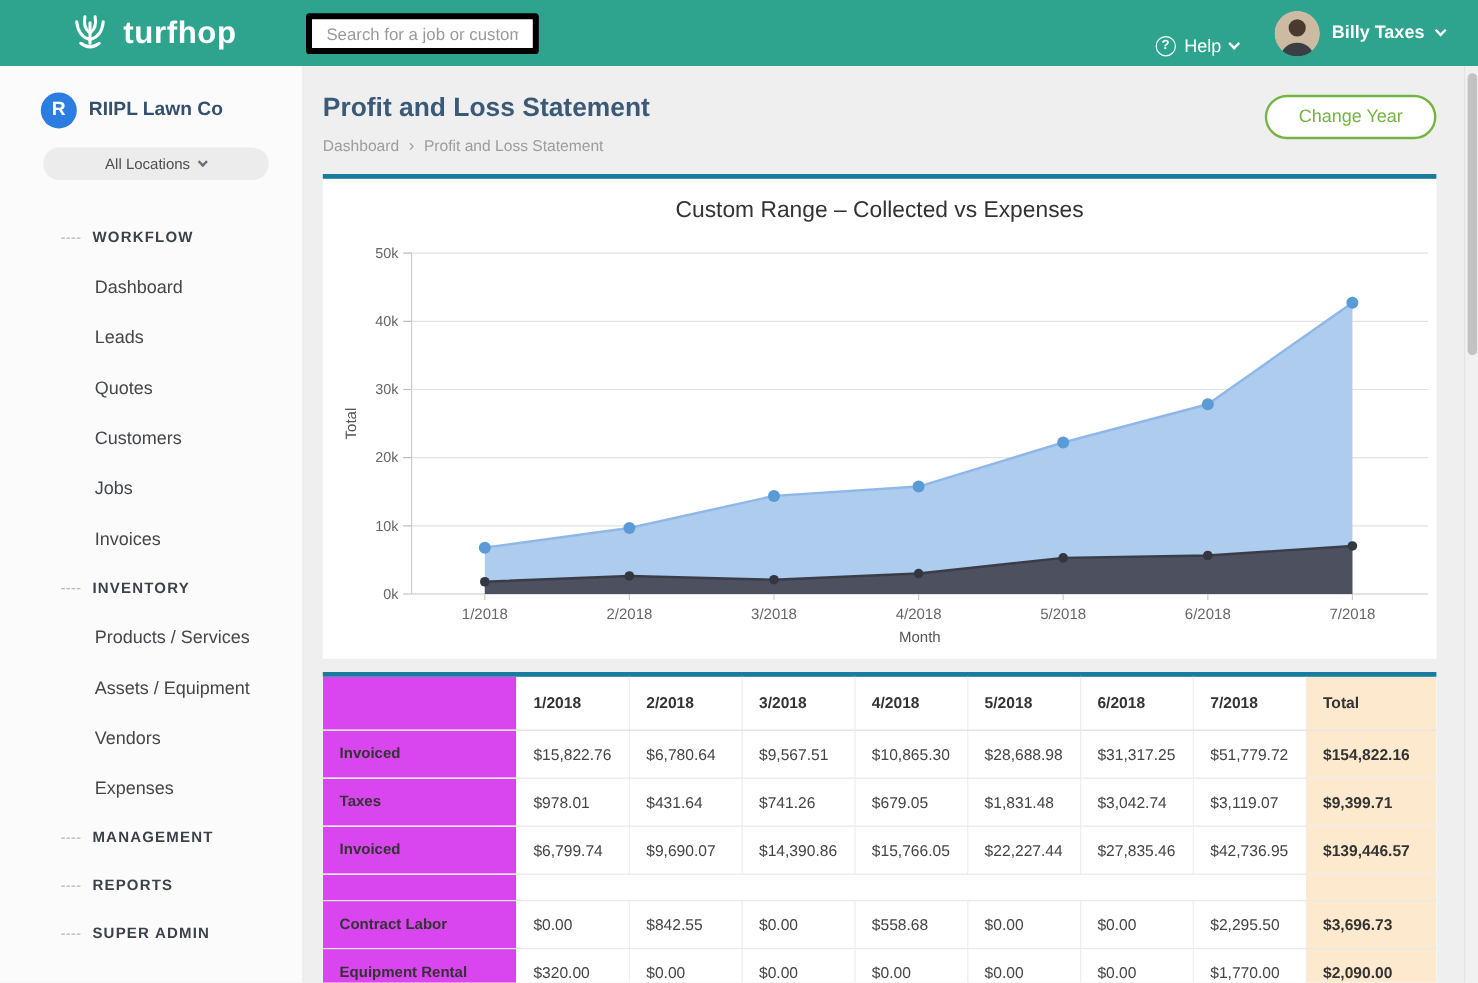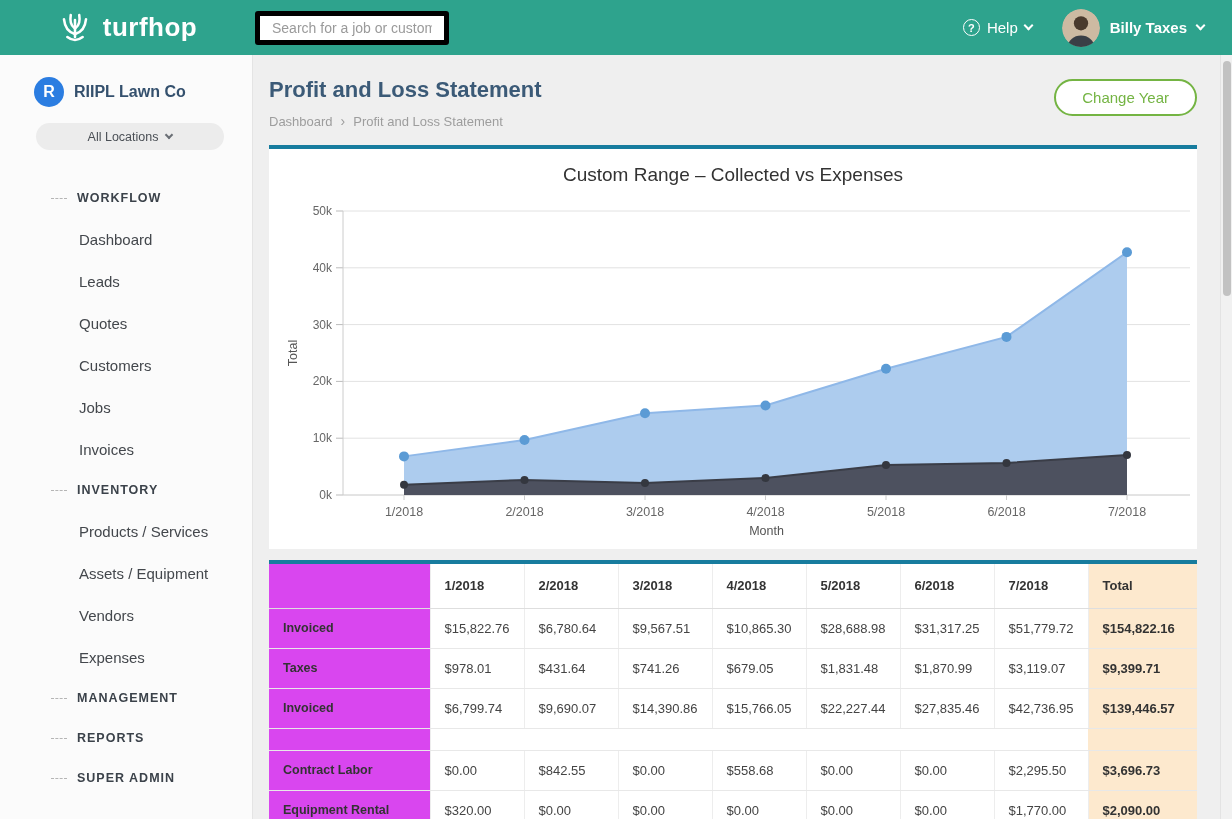--- a/index.html
+++ b/index.html
@@ -6,21 +6,21 @@
   html,body { width:1232px; height:819px; overflow:hidden; font-family:"Liberation Sans","DejaVu Sans",sans-serif; background:#efefef; }
   .stage { position:relative; width:1232px; height:819px; overflow:hidden; }
 
   
   .app-header { position:absolute; left:0; top:0; width:1232px; height:55px; background:#2ea38d; display:flex; align-items:center; z-index:10; }
   .brand { width:253px; display:flex; align-items:center; justify-content:center; gap:9px; color:#fff; }
   .brand-name { font-size:26px; font-weight:600; letter-spacing:.5px; }
   .search-wrap { margin-left:2px; }
   .search-input { width:194px; height:34px; border:5px solid #000000; border-radius:3px; padding:0 12px; font-size:14px; color:#333; outline:none; font-family:inherit; }
   .search-input::placeholder { color:#9a9a9a; }
-  .header-right { margin-left:auto; display:flex; align-items:center; gap:30px; padding-right:28px; color:#fff; }
+  .header-right { margin-left:auto; display:flex; align-items:flex-end; gap:30px; padding-right:28px; color:#fff; }
   .help-group { display:flex; align-items:center; gap:7px; cursor:pointer; font-size:15px; }
   .qicon { width:17px; height:17px; border:1.5px solid #fff; border-radius:50%; display:inline-flex; align-items:center; justify-content:center; font-size:11px; font-weight:bold; }
   .qicon::before { content:"?"; }
   .chev { display:inline-block; width:7px; height:7px; border-right:2px solid currentColor; border-bottom:2px solid currentColor; transform:rotate(45deg); margin-top:-4px; }
   .user-group { display:flex; align-items:center; gap:10px; cursor:pointer; font-size:15px; font-weight:bold; }
   .avatar { width:38px; height:38px; border-radius:50%; overflow:hidden; flex:none; }
 
   
   .sidebar { position:absolute; left:0; top:55px; width:253px; bottom:0; background:#fbfbfb; border-right:1px solid #e4e4e4; }
   .company { display:flex; align-items:center; gap:10px; padding:22px 18px 12px 34px; }
@@ -255,21 +255,21 @@
               <td>$51,779.72</td>
               <td class="cell-total">$154,822.16</td>
             </tr>
             <tr>
               <td class="cell-label">Taxes</td>
               <td>$978.01</td>
               <td>$431.64</td>
               <td>$741.26</td>
               <td>$679.05</td>
               <td>$1,831.48</td>
-              <td>$1,870.99</td>
+              <td>$3,042.74</td>
               <td>$3,119.07</td>
               <td class="cell-total">$9,399.71</td>
             </tr>
             <tr>
               <td class="cell-label">Invoiced</td>
               <td>$6,799.74</td>
               <td>$9,690.07</td>
               <td>$14,390.86</td>
               <td>$15,766.05</td>
               <td>$22,227.44</td>

